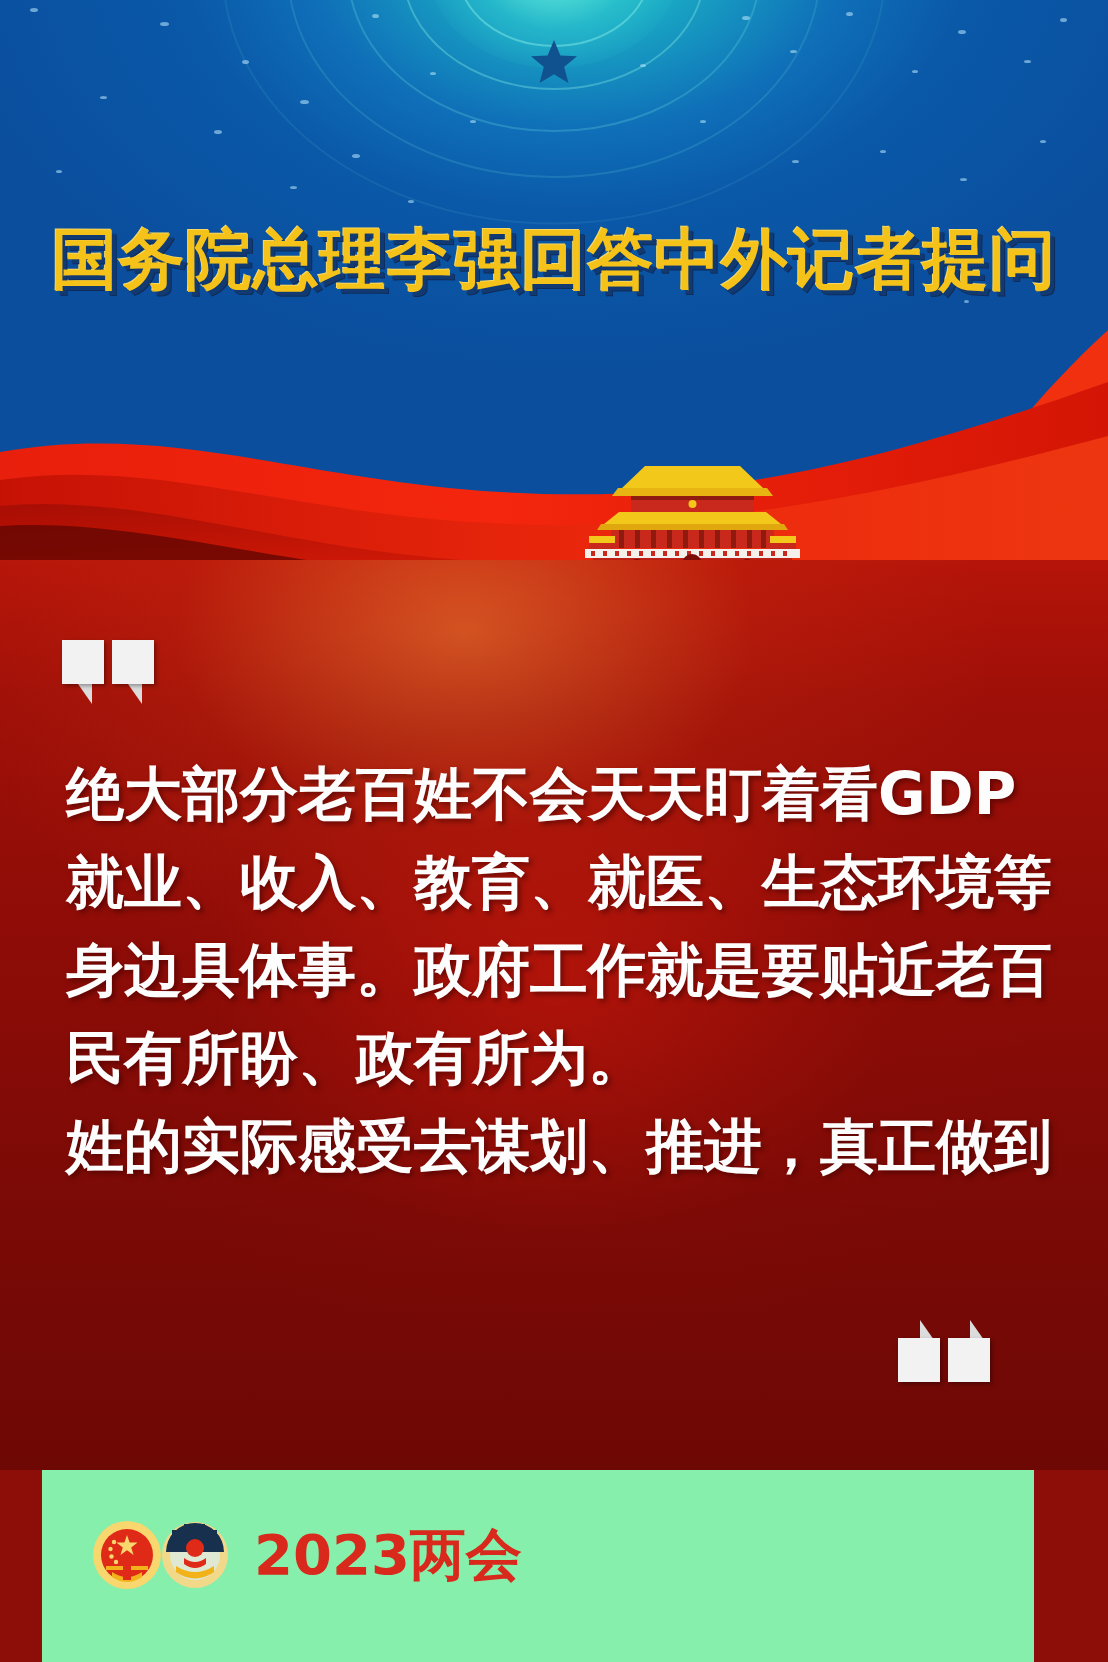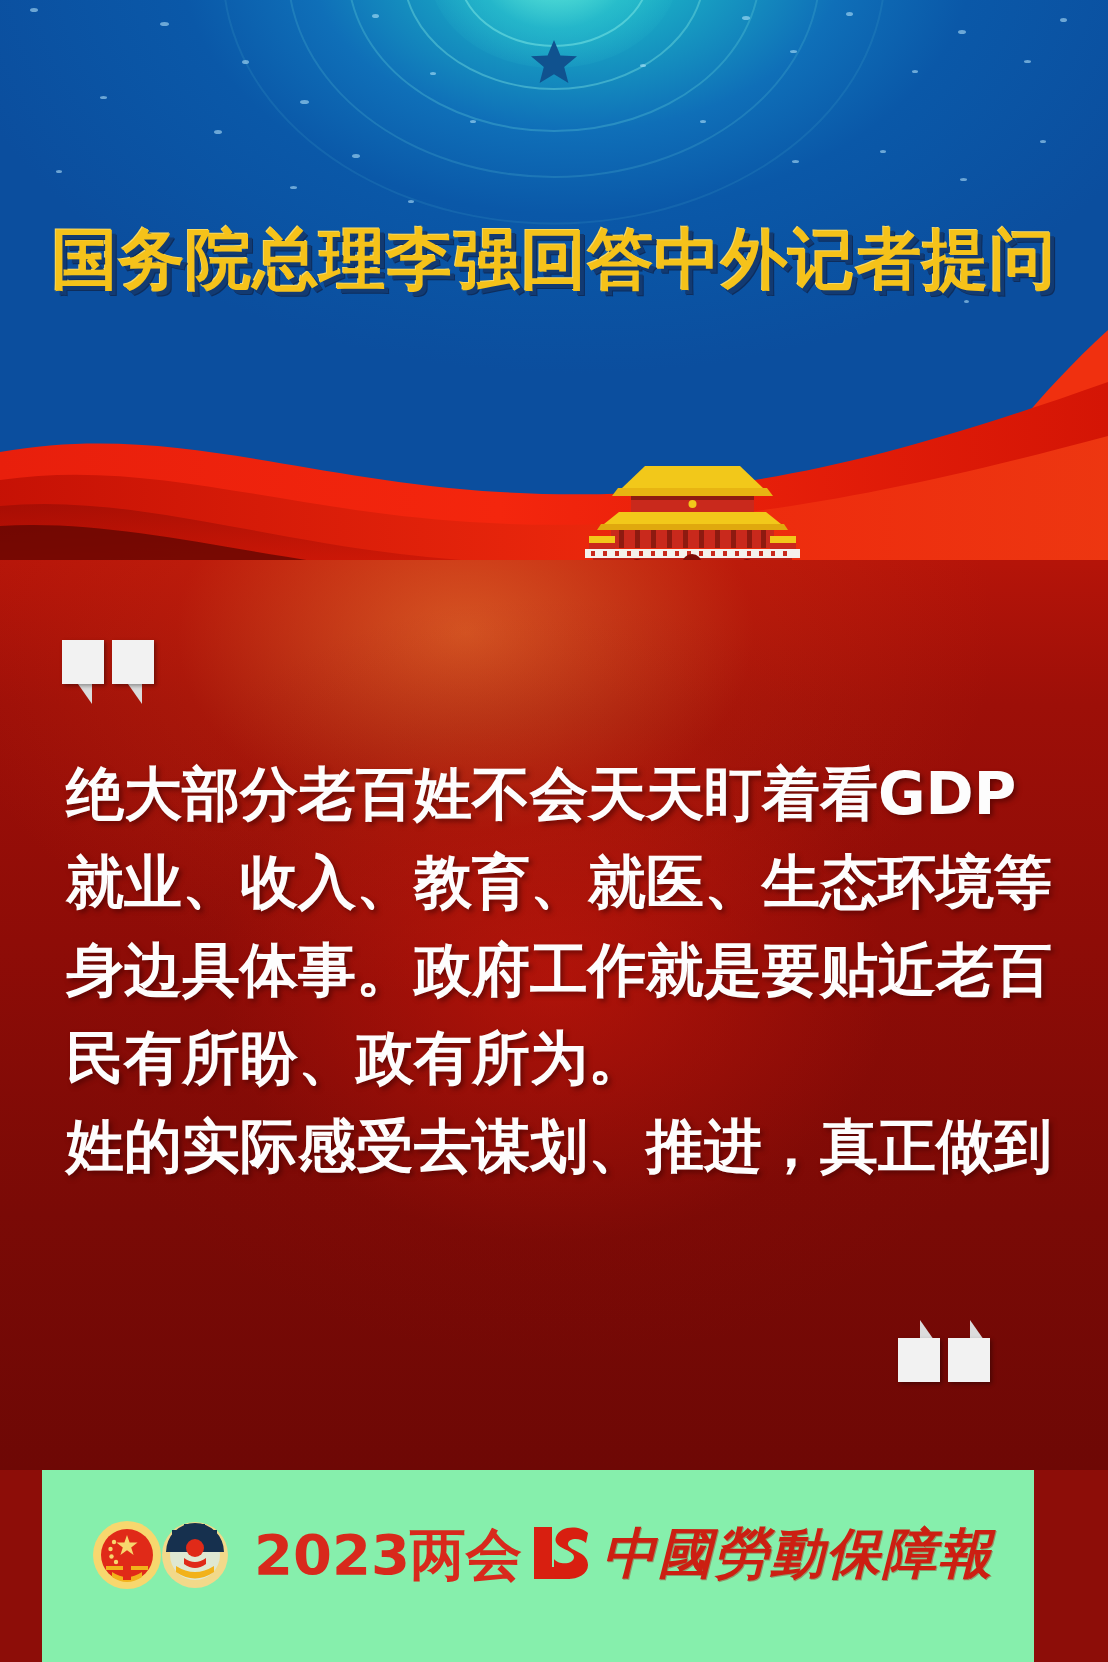--- a/index.html
+++ b/index.html
@@ -342,25 +342,16 @@
           <circle cx="37" cy="30" r="9" fill="#e02a18"></circle>
           <path d="M18,48 q19,12 38,0 v6 q-19,13 -38,0 Z" fill="#f2b21a"></path>
           <path d="M14,56 q23,14 46,0 v3 q-23,14 -46,0 Z" fill="#f2d98a"></path>
           <path d="M26,40 q11,8 22,0 v6 q-11,8 -22,0 Z" fill="#e02a18"></path>
         </svg>
       </div>
 
       <div class="meeting-label">2023两会</div>
     </div>
 
-    <div class="footer-right">
-      <div class="ls-logo">
-        <svg width="62" height="60" viewBox="0 0 62 60">
-          <path d="M4,4 L22,4 L22,44 L40,44 L40,56 L4,56 Z" fill="#d81f10"></path>
-          <path d="M58,10 C50,2 30,2 26,14 C22,26 44,26 44,34 C44,42 28,42 24,36 L24,52 C34,60 58,56 58,42 C58,28 38,28 38,21 C38,15 50,14 56,20 Z" fill="#d81f10"></path>
-        </svg>
-      </div>
-      <div class="paper-name">中國勞動保障報</div>
-    </div>
 
   </div>
 
 </div>
 
 </body></html>

